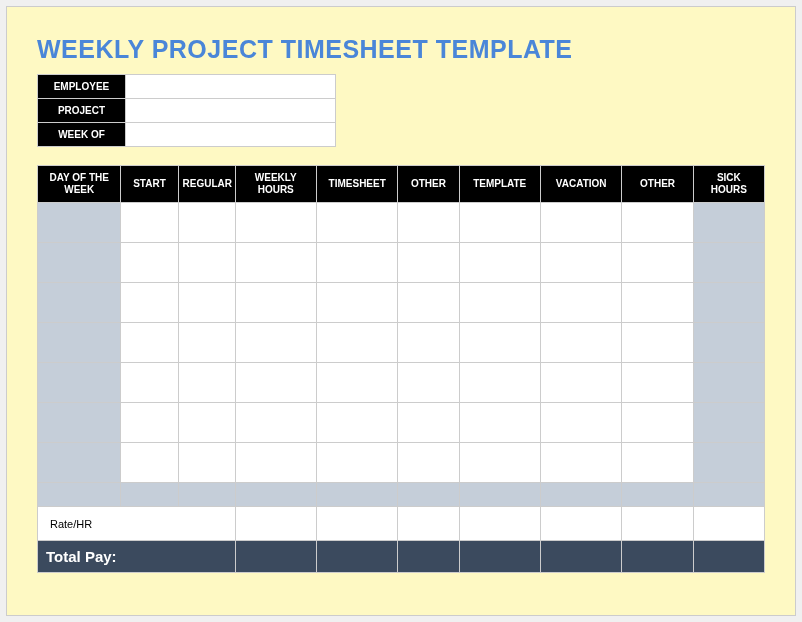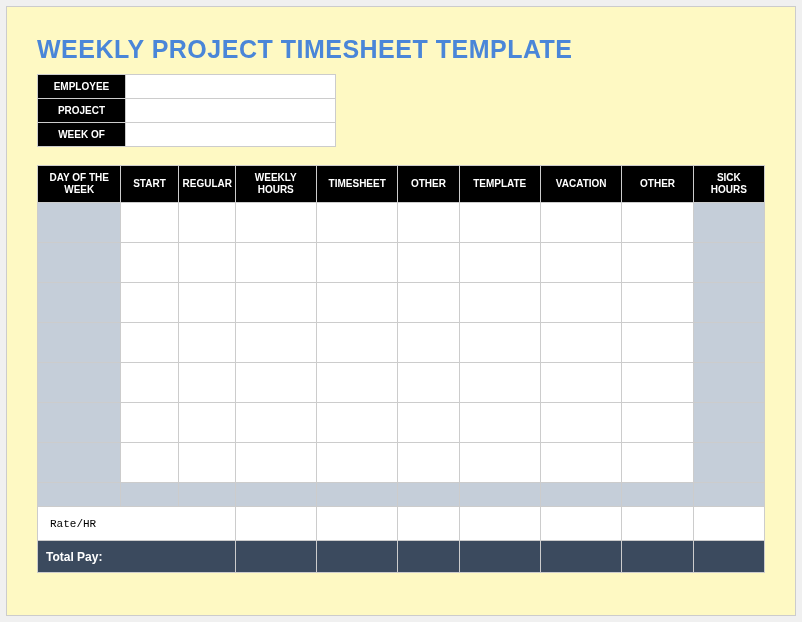--- a/index.html
+++ b/index.html
@@ -68,24 +68,24 @@
   .col-finish { width: 56px; }
   .col-reg { width: 80px; }
   .col-ot { width: 80px; }
   .col-sick { width: 60px; }
   .col-vac { width: 80px; }
   .col-hol { width: 80px; }
   .col-other { width: 70px; }
   .col-total { width: 70px; }
   td.shaded { background: #c5ced9; }
   tr.subtotal td { background: #c5ced9; height: 24px; }
-  tr.rate td { height: 34px; background: #fff; font-family: Liberation Mono, monospace; }
+  tr.rate td { height: 34px; background: #fff; }
   tr.rate td.rate-label { text-align: left; padding-left: 12px; font-size: 11px; }
   tr.totalpay td { background: #3b4a5e; color: #fff; height: 32px; }
-  tr.totalpay td.pay-label { text-align: left; padding-left: 8px; font-weight: bold; font-size: 12px; }
+  tr.totalpay td.pay-label { text-align: left; padding-left: 8px; font-weight: bold; font-size: 15px; }
 </style>
 </head>
 <body>
 
 <div class="page">
   <div class="title">WEEKLY PROJECT TIMESHEET TEMPLATE</div>
 
   <table class="info-table">
     <tbody>
         <tr>

